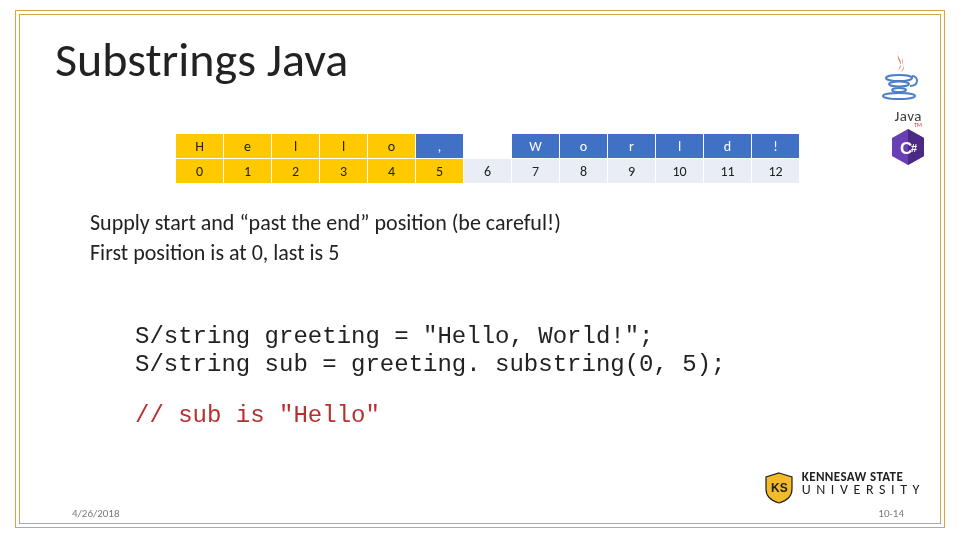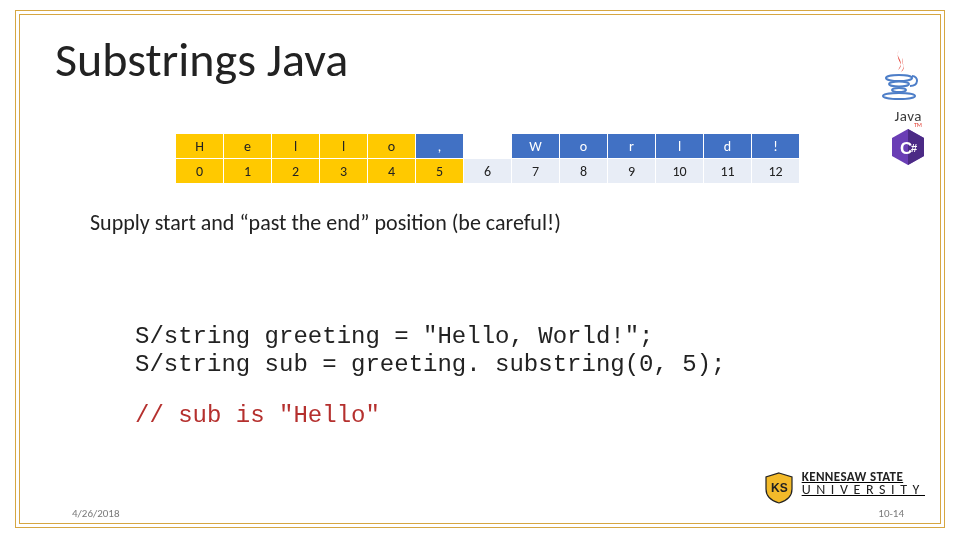--- a/index.html
+++ b/index.html
@@ -73,21 +73,21 @@
     white-space: pre;
   }
   .code.red { color: #b5302e; }
   .ksu-logo {
     position: absolute;
     right: 35px; bottom: 35px;
     display: flex;
     align-items: flex-start;
     gap: 6px;
   }
-  .ksu-text { line-height: 0.95; text-decoration: underline; }
+  .ksu-text { line-height: 0.95; }
   .ksu-name { font-weight: 700; font-size: 13px; letter-spacing: 0.4px; color: #222; }
   .ksu-sub  { font-size: 14px; letter-spacing: 5.6px; color: #222; }
   .date {
     position: absolute;
     bottom: 20px; left: 72px;
     font-size: 11px;
     color: #7a7a7a;
   }
   .pagenum {
     position: absolute;
@@ -157,20 +157,21 @@
         <td>9</td>
         <td>10</td>
         <td>11</td>
         <td>12</td>
       </tr>
 </tbody>
   </table>
 
 <div class="body1">
   <div>Supply start and “past the end” position (be careful!)</div>
+  <div>First position is at 0, last is 5</div>
 </div>
 
 <div class="code" style="top:323px">S/string greeting = "Hello, World!";</div>
 <div class="code" style="top:351px">S/string sub = greeting. substring(0, 5);</div>
 <div class="code red" style="top:402px">// sub is "Hello"</div>
 
 <div class="ksu-logo">
   <svg width="34" height="34" viewBox="0 0 34 34">
     <path d="M17 2 L30 6 L30 18 C30 26 24 30 17 32 C10 30 4 26 4 18 L4 6 Z" fill="#f3ba2a" stroke="#222" stroke-width="1.2"></path>
     <text x="9" y="21" font-size="12" font-weight="900" fill="#222" font-family="Arial">KS</text>

